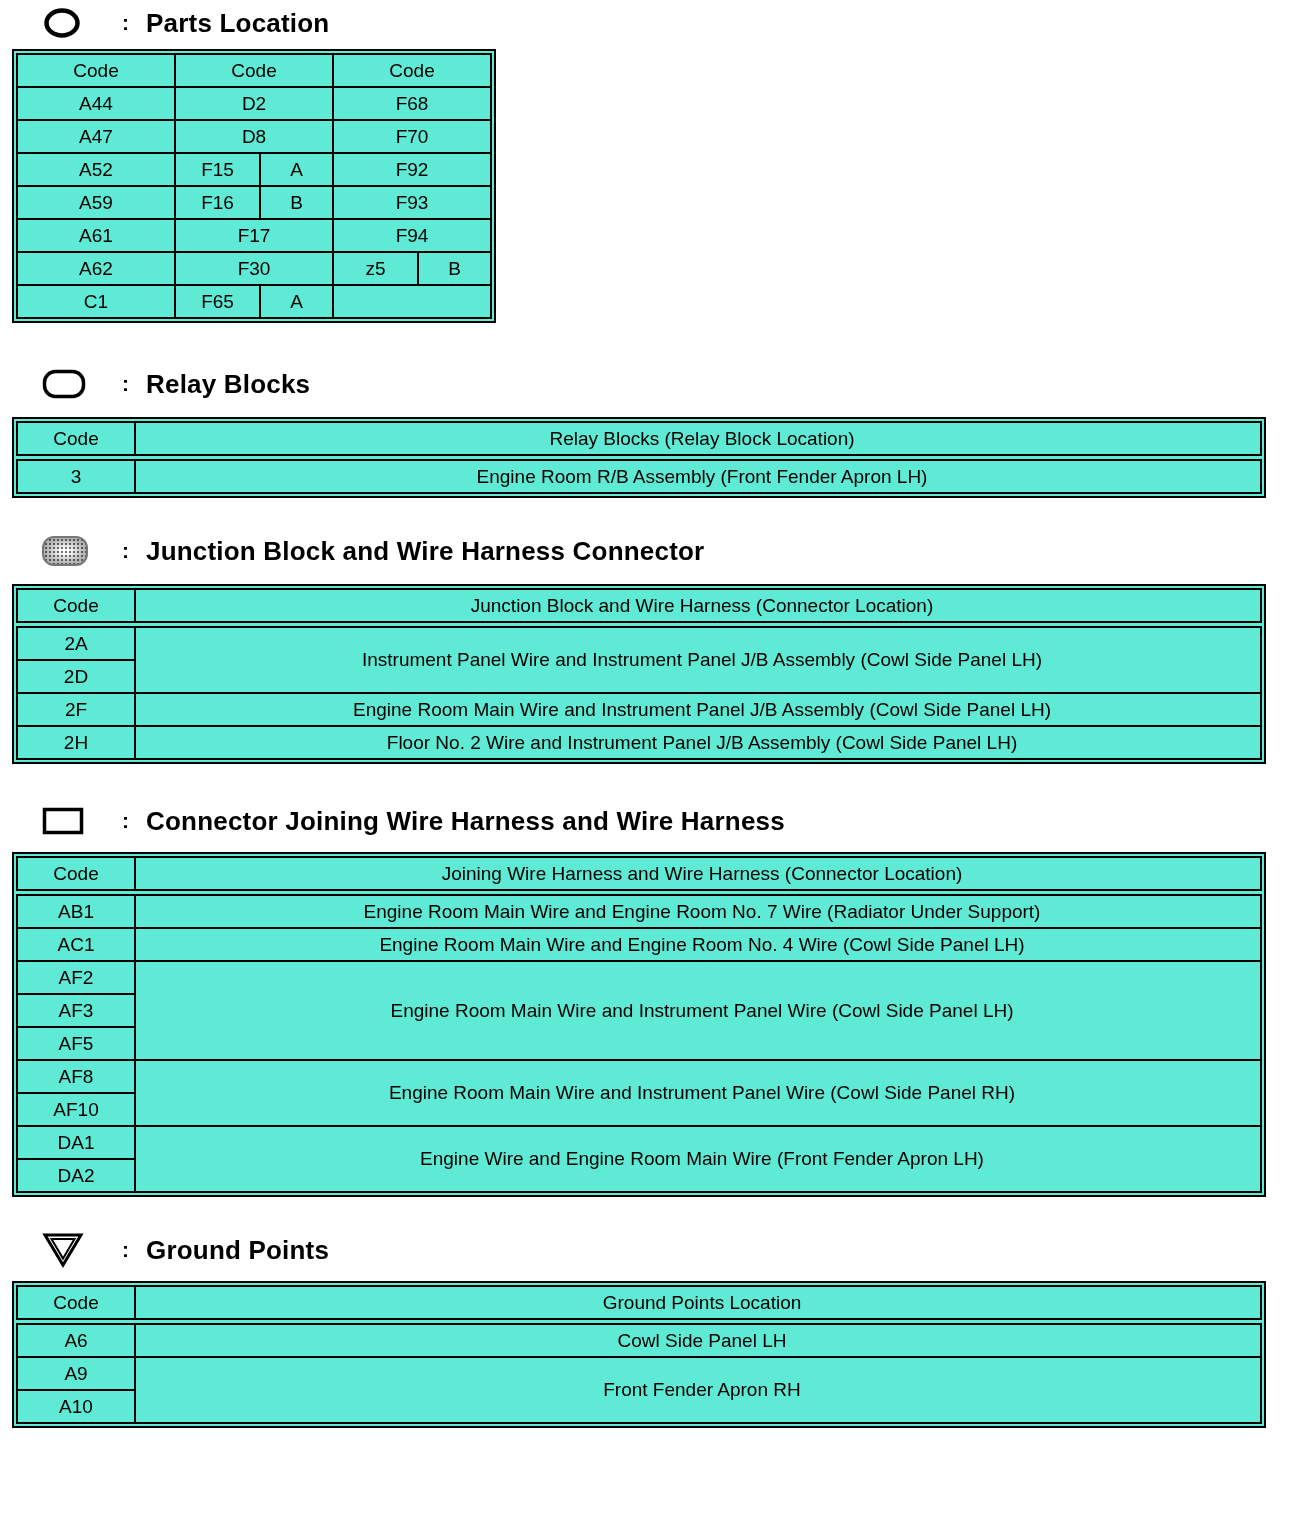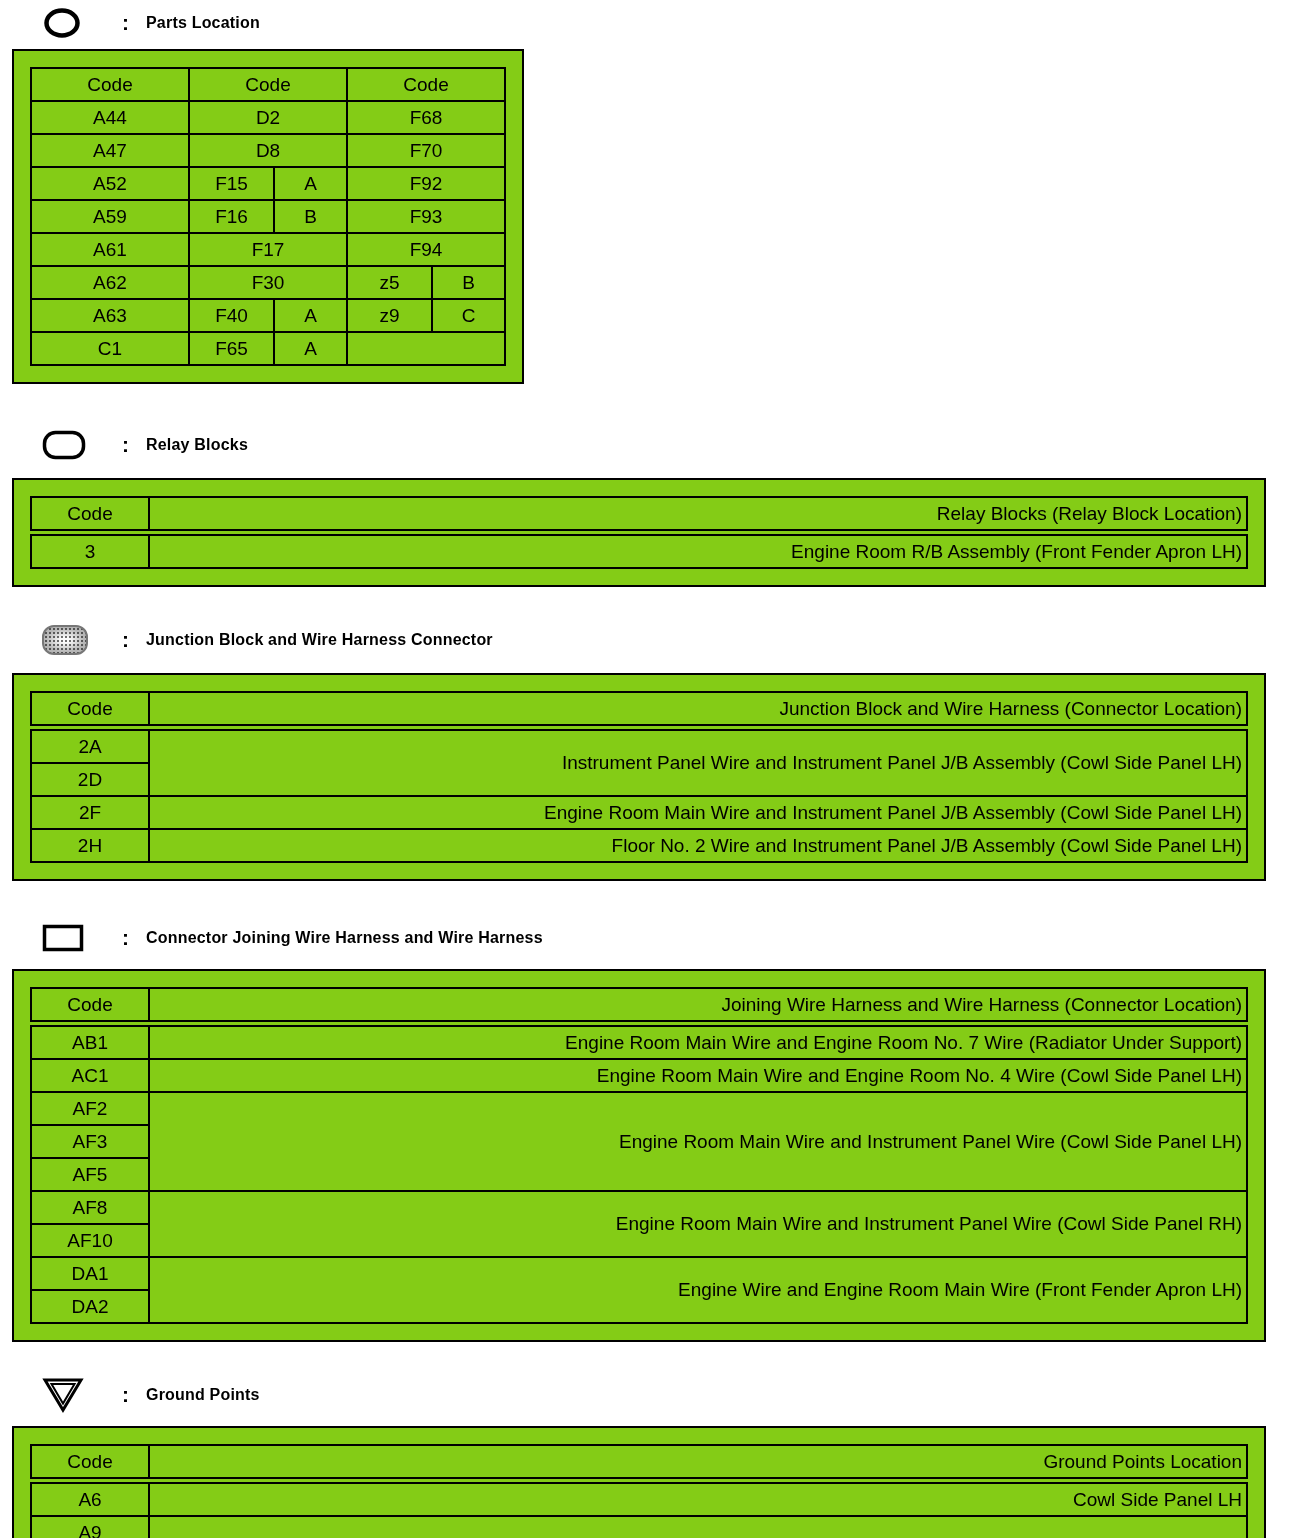--- a/index.html
+++ b/index.html
@@ -27,41 +27,41 @@
     display: flex;
     align-items: center;
   }
   .colon {
     width: 24px;
     font-weight: bold;
     font-size: 21px;
   }
   .title {
     font-weight: bold;
-    font-size: 16px;
+    font-size: 26px;
     letter-spacing: 0.2px;
   }
   
   .shaded-icon {
     width: 46px;
     height: 30px;
     border-radius: 12px;
     border: 2px solid #777;
     box-sizing: border-box;
     background-color: #b5b5b5;
     background-image:
       radial-gradient(circle, rgba(0,0,0,0.55) 1px, rgba(0,0,0,0) 1.5px),
       radial-gradient(ellipse at center, rgba(255,255,255,0.95) 15%, rgba(255,255,255,0) 65%);
     background-size: 4px 4px, 100% 100%;
   }
   
   .tbl-wrap {
     border: 2px solid #000;
-    padding: 16px;
-    background: #84cc16;
+    padding: 2px;
+    background: #5eead4;
   }
   .parts-wrap {
     display: inline-block;
     margin-top: 9px;
   }
   .wide-wrap {
     display: block;
     width: 1254px;
     box-sizing: border-box;
   }
@@ -75,21 +75,21 @@
     font-weight: normal;
     text-align: center;
     height: 29px;
     padding: 1px 4px;
     overflow: hidden;
     white-space: nowrap;
   }
   table.parts-table { width: 474px; }
   table.wide { width: 100%; }
   table.wide th.desc, table.wide td.desc {
-    text-align: right;
+    text-align: center;
     padding-left: 12px;
   }
   
   table.wide thead th {
     border-bottom: 7px double #000;
   }
   
   .hdr-relay     { margin-top: 40px; margin-bottom: 16px; }
   .hdr-junction  { margin-top: 36px; margin-bottom: 16px; }
   .hdr-connector { margin-top: 40px; margin-bottom: 14px; }
@@ -156,27 +156,20 @@
           <td colspan="2">F17</td>
           <td colspan="2">F94</td>
         </tr>
         <tr>
           <td colspan="2">A62</td>
           <td colspan="2">F30</td>
           <td>z5</td>
           <td>B</td>
         </tr>
         <tr>
-          <td colspan="2">A63</td>
-          <td>F40</td>
-          <td>A</td>
-          <td>z9</td>
-          <td>C</td>
-        </tr>
-        <tr>
           <td colspan="2">C1</td>
           <td>F65</td>
           <td>A</td>
           <td colspan="2"></td>
         </tr>
       </tbody>
     </table>
   </div>
 
   

